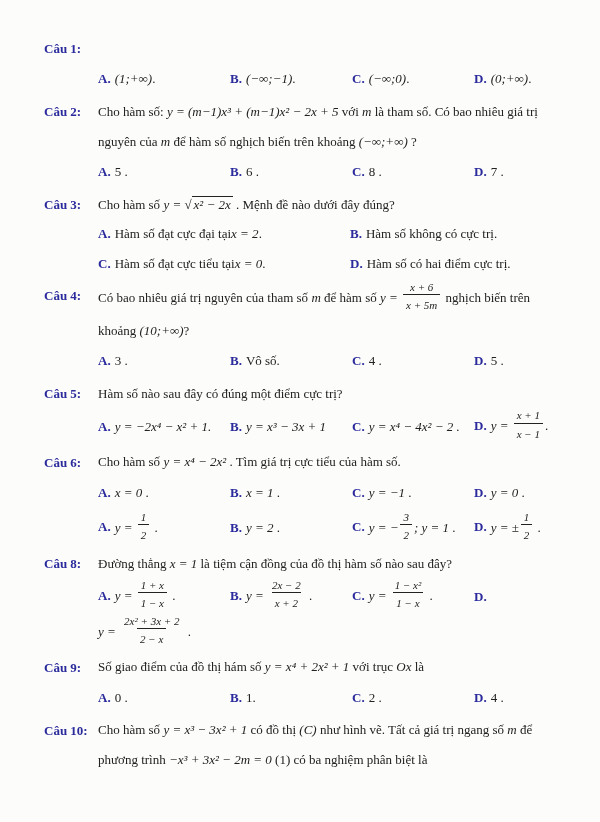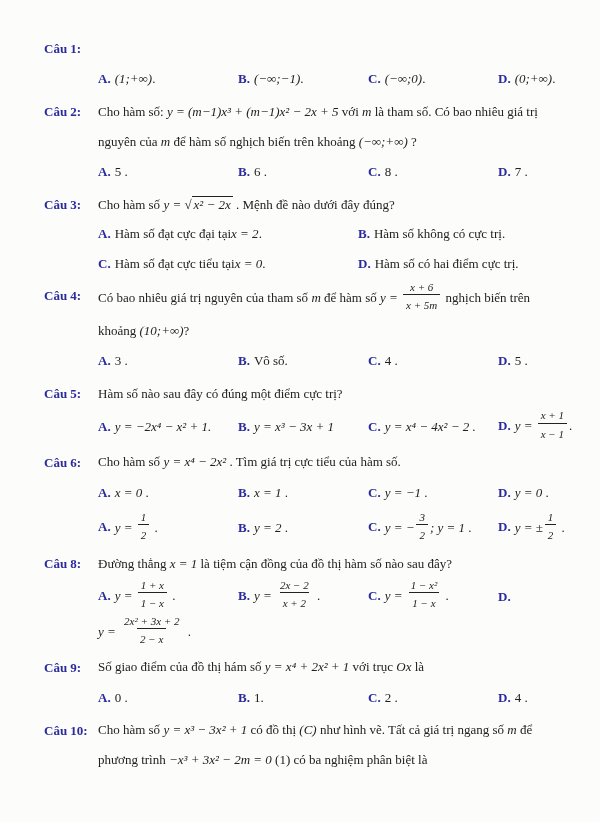--- a/index.html
+++ b/index.html
@@ -16,21 +16,21 @@
   .question{margin-bottom:3px;}
   .qrow{display:flex;align-items:center;min-height:30px;}
   .qlabel{
     font-weight:bold;color:var(--accent);
     flex:0 0 54px;align-self:flex-start;line-height:30px;
   }
   .qbody{flex:1;line-height:1.45;}
   .qrow.cont .qbody{margin-left:54px;}
   .opts{
     display:grid;margin-left:54px;min-height:30px;
-    align-items:center;column-gap:12px;
+    align-items:center;column-gap:4px;
   }
   .cols4{grid-template-columns:128px 118px 118px 1fr;}
   .cols2{grid-template-columns:248px 1fr;row-gap:2px;}
   .opt{white-space:nowrap;}
   .cols2 .opt{min-height:28px;display:inline-flex;align-items:center;white-space:normal;}
   .olabel{color:var(--accent);font-weight:bold;margin-right:4px;}
   .run-math{font-style:italic;}
   .frac{
     display:inline-flex;flex-direction:column;vertical-align:middle;
     text-align:center;font-size:11px;line-height:1.2;margin:0 2px;

